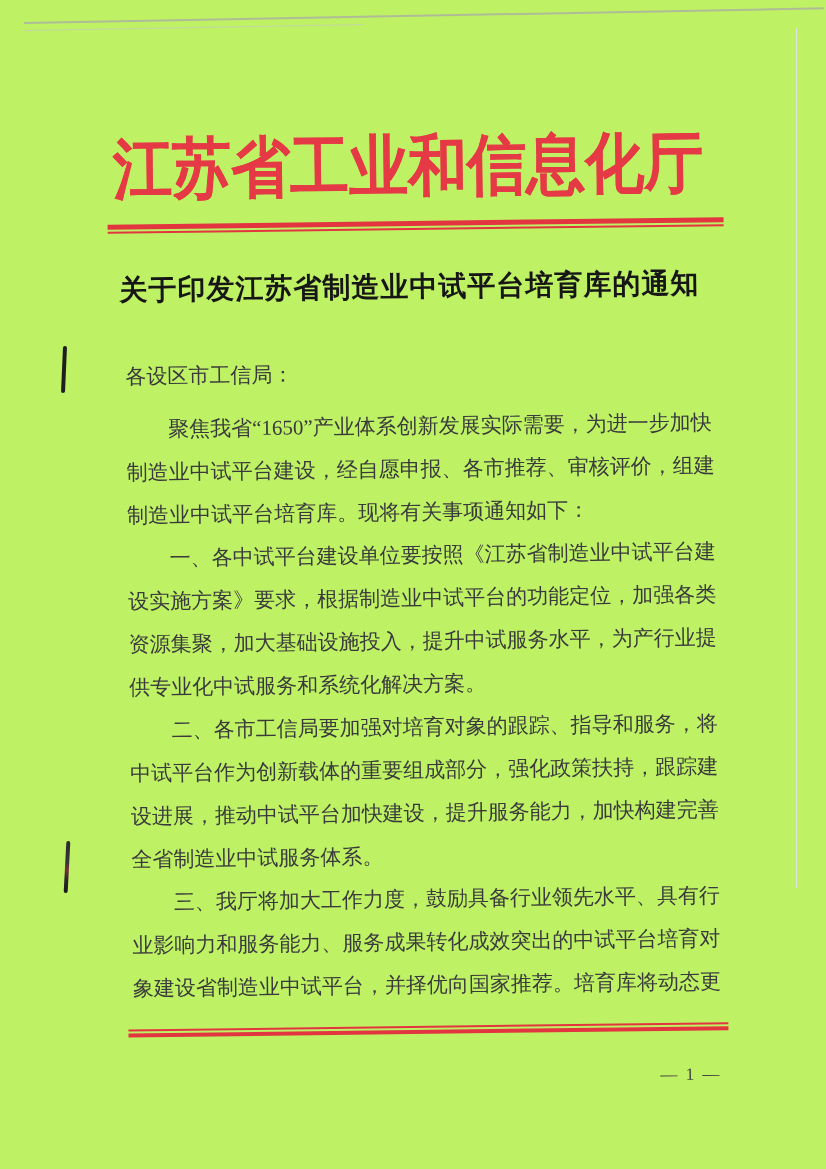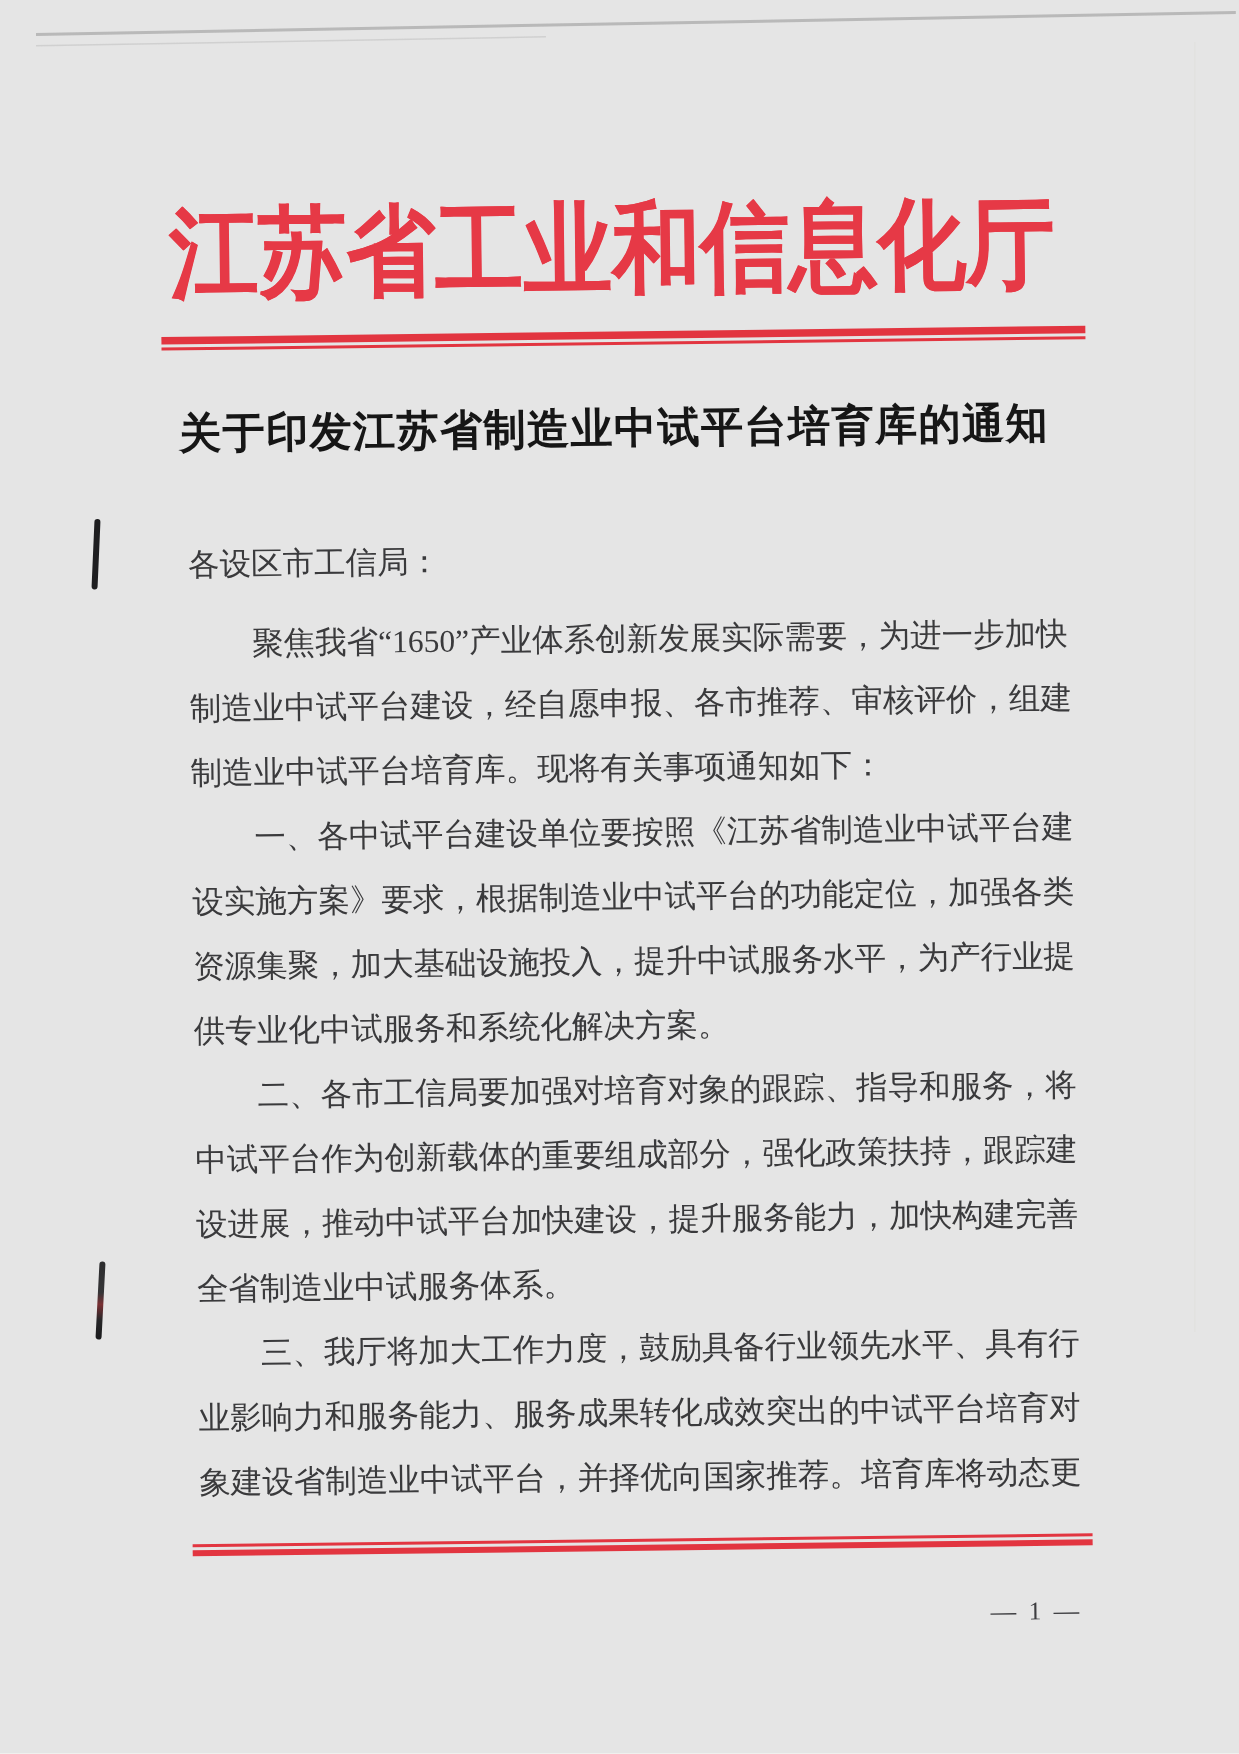--- a/index.html
+++ b/index.html
@@ -5,21 +5,21 @@
   html, body {
     margin: 0;
     padding: 0;
     background: #f7f7f6;
   }
   .scan {
     position: relative;
     width: 826px;
     height: 1169px;
     margin: 0 auto;
-    background: #e5e5e5;
+    background: #bef264;
     overflow: hidden;
     font-family: "Liberation Serif", "DejaVu Serif", serif;
   }
   
   .edge-top {
     position: absolute;
     left: 24px; top: 22px;
     width: 800px; height: 2px;
     background: #a9a9a9;
     opacity: .75;

